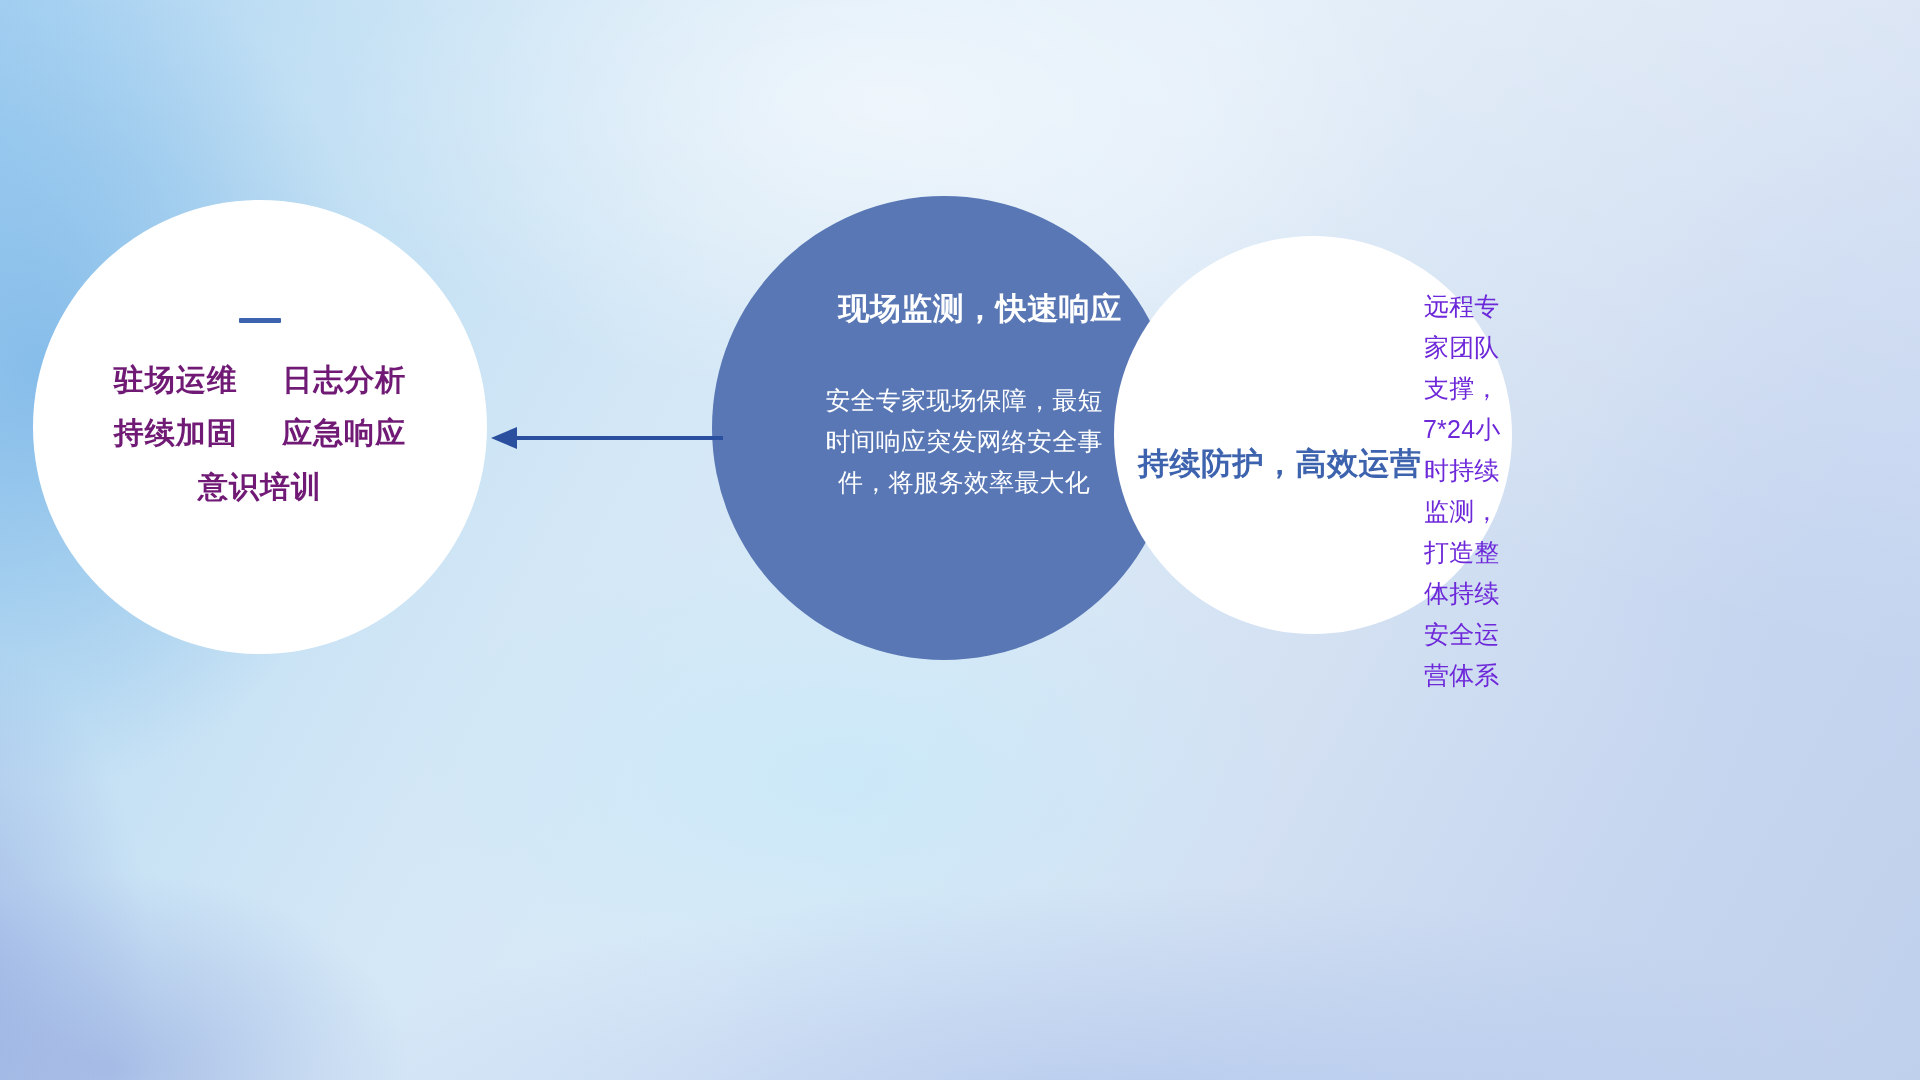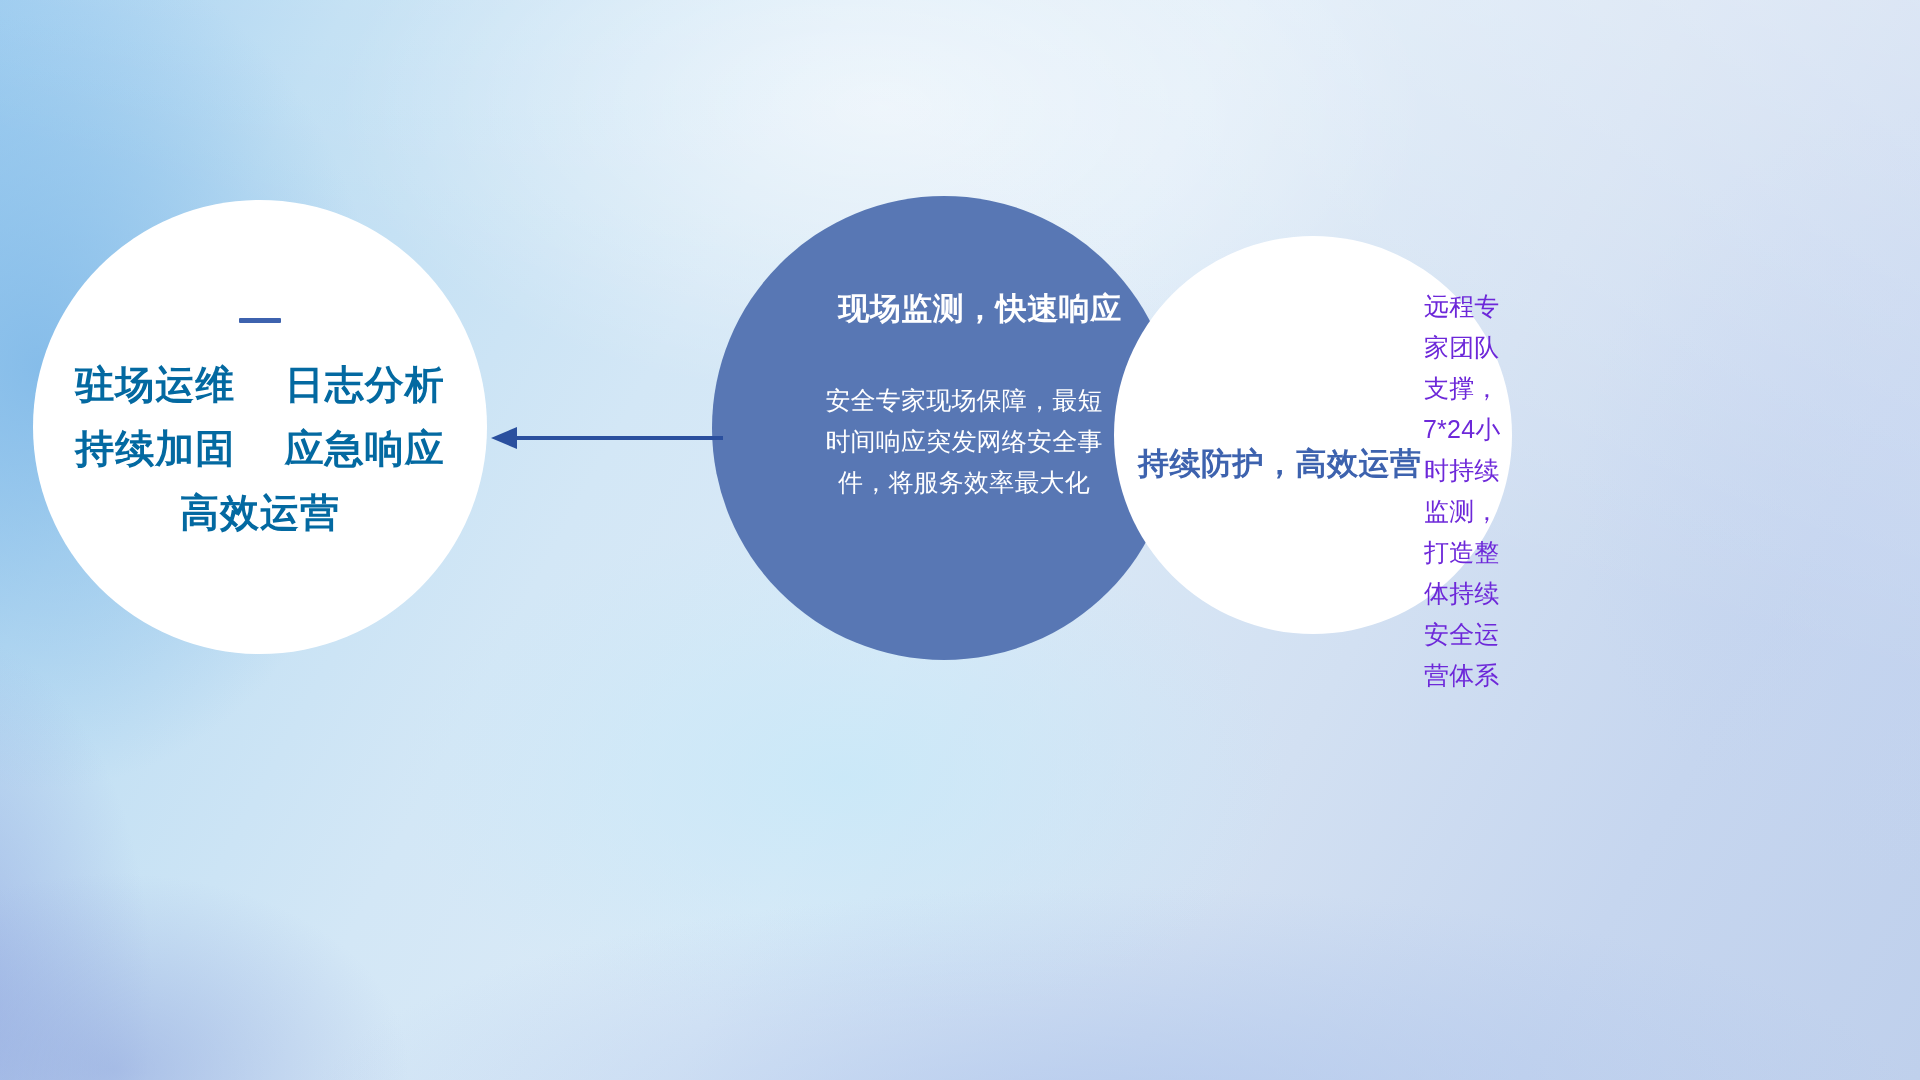--- a/index.html
+++ b/index.html
@@ -125,23 +125,23 @@
     border-radius: 1px;
     margin-bottom: 39px;
   }
   .left-lines {
     display: flex;
     flex-direction: column;
     align-items: center;
     gap: 18px;
   }
   .left-line {
-    color: #0369a1;
+    color: #701a75;
     font-weight: 700;
-    font-size: 39px;
+    font-size: 30px;
     letter-spacing: 1px;
     white-space: nowrap;
     line-height: 1.18;
   }
   .left-line .gap {
     display: inline-block;
     width: 26px;
   }
 
   
@@ -256,21 +256,21 @@
         <span>驻场运维</span>
         <span class="gap"></span>
         <span>日志分析</span>
       </div>
       <div class="left-line">
         <span>持续加固</span>
         <span class="gap"></span>
         <span>应急响应</span>
       </div>
       <div class="left-line">
-        <span>高效运营</span>
+        <span>意识培训</span>
       </div>
     </div>
   </div>
 
   <div class="mid-content">
     <div class="mid-title">现场监测，快速响应</div>
     <div class="mid-body">安全专家现场保障，最短时间响应突发网络安全事件，将服务效率最大化</div>
   </div>
 
   <div class="right-content">

